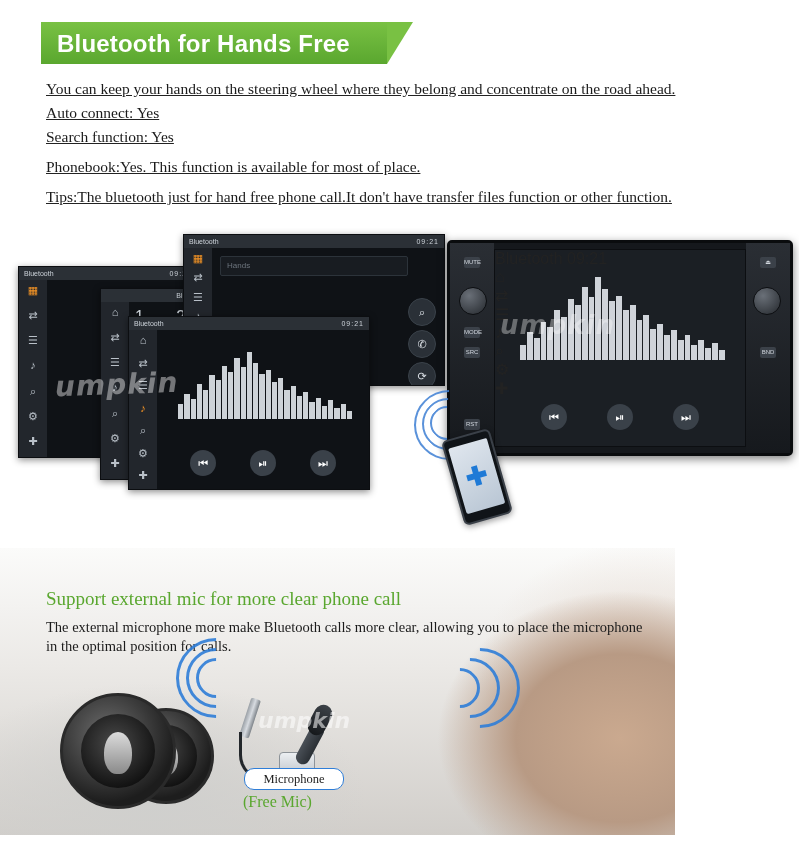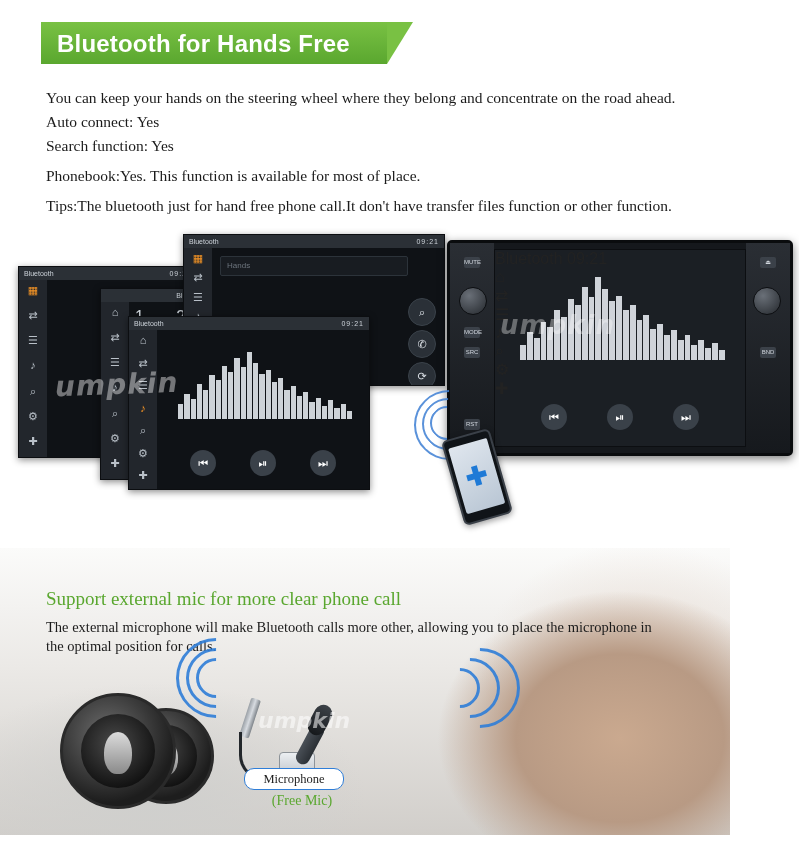--- a/index.html
+++ b/index.html
@@ -47,22 +47,23 @@
     font-weight: bold;
     color: #ffffff;
     letter-spacing: 0.2px;
     white-space: nowrap;
   }
 
   
   .intro {
     position: absolute;
     left: 46px;
-    top: 87px;
+    top: 78px;
     width: 730px;
+    text-decoration: underline;
   }
   .intro p {
     margin: 0 0 2px 0;
     font-size: 15.5px;
     line-height: 22px;
     color: #1b1b1b;
     font-family: "Liberation Serif", serif;
   }
   .intro p.spaced { margin-top: 8px; }
   .intro p.tips { margin-top: 8px; font-size: 15.5px; }
@@ -286,21 +287,21 @@
     pointer-events: none;
   }
   #wm1 { left: 55px; top: 140px; transform: rotate(-2deg); }
   #wm2 { left: 500px; top: 82px; font-size: 26px; color: rgba(255,255,255,0.35); }
 
   
   .mic-section {
     position: absolute;
     left: 0;
     top: 548px;
-    width: 730px;
+    width: 675px;
     height: 301px;
     overflow: hidden;
     background: linear-gradient(180deg,#ffffff 0%, #f2f1ef 35%, #d9d6d2 100%);
   }
   .mic-photo-bg {
     position: absolute;
     left: 0; top: 0; right: 0; bottom: 0;
     background:
       radial-gradient(ellipse 260px 210px at 620px 190px, #caa98f 0%, #b89a84 40%, rgba(184,154,132,0) 70%),
       radial-gradient(ellipse 230px 180px at 640px 120px, #e7dcd3 0%, rgba(231,220,211,0) 70%),
@@ -437,26 +438,25 @@
     border: 1px solid #2f7ed8;
     border-radius: 10px;
     color: #1d1d1d;
     font-size: 12.5px;
     line-height: 20px;
     text-align: center;
     font-family: "Liberation Serif", serif;
   }
   .free-mic {
     position: absolute;
-    left: 256px;
+    left: 243px;
     top: 245px;
     width: 92px;
-    text-align: center;
     color: #5aa72f;
-    font-size: 14px;
+    font-size: 16px;
     font-family: "Liberation Serif", serif;
   }
   .mic-watermark {
     position: absolute;
     left: 258px;
     top: 160px;
     color: rgba(255,255,255,0.55);
     font-size: 22px;
     font-style: italic;
     font-weight: bold;
@@ -682,21 +682,21 @@
     <div class="pscreen">
       <span class="bt-glyph">✚</span>
     </div>
   </div>
 </div>
 
 <div class="mic-section">
   <div class="mic-photo-bg"></div>
 
   <div class="mic-head">Support external mic for more clear phone call</div>
-  <div class="mic-sub">The external microphone will make Bluetooth calls more other, allowing you to place the microphone in the optimal position for calls.</div>
+  <div class="mic-sub">The external microphone more make Bluetooth calls more clear, allowing you to place the microphone in the optimal position for calls.</div>
 
   <div class="speaker speaker-2">
     <div class="ring"></div>
       <div class="cone"></div>
       <div class="dome"></div>
   </div>
   <div class="speaker">
     <div class="ring"></div>
       <div class="cone"></div>
       <div class="dome"></div>

